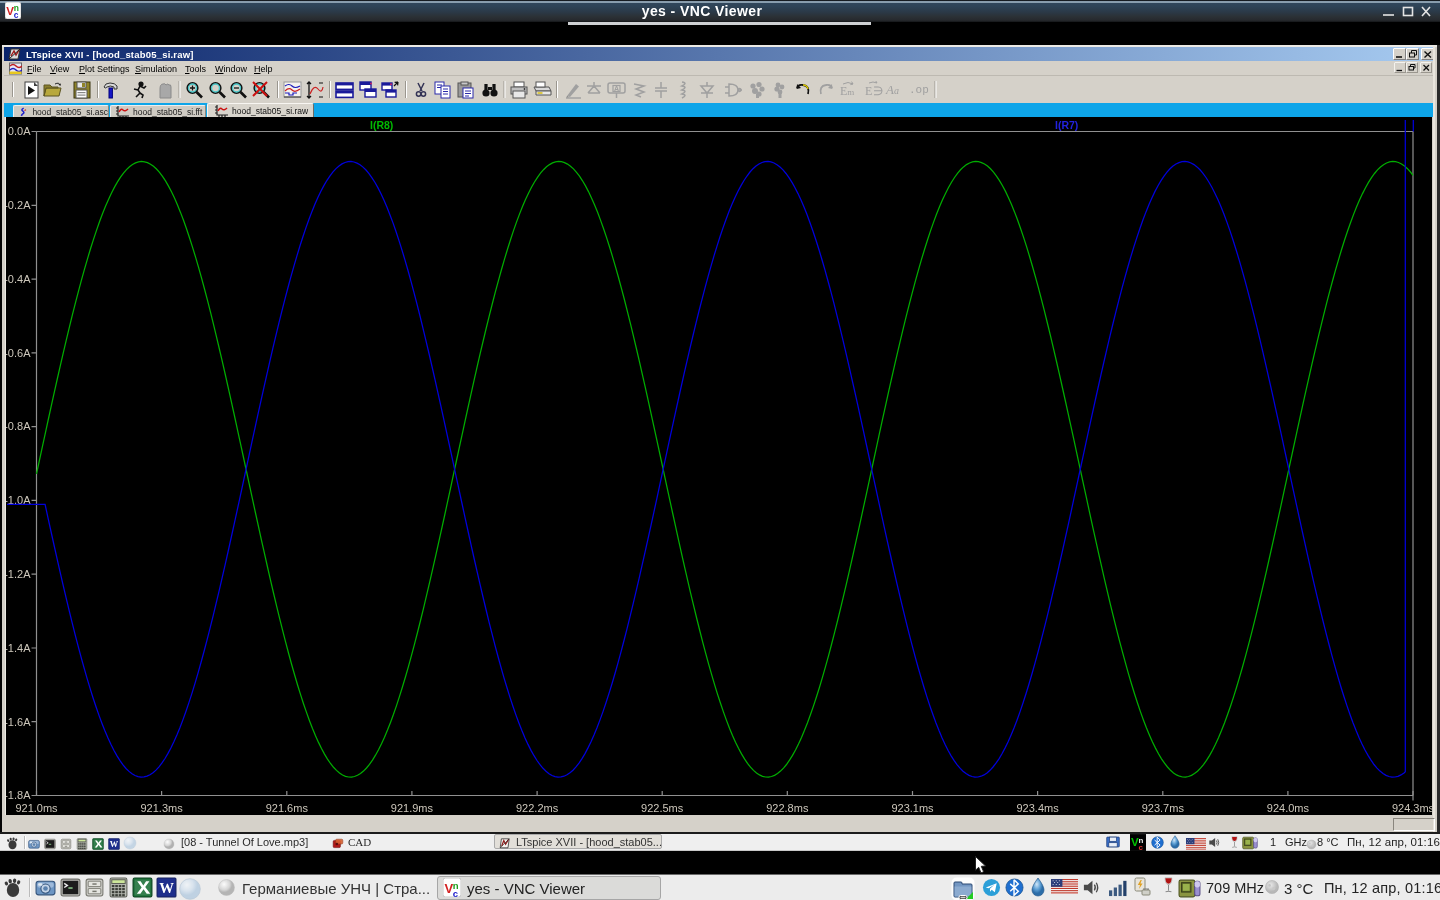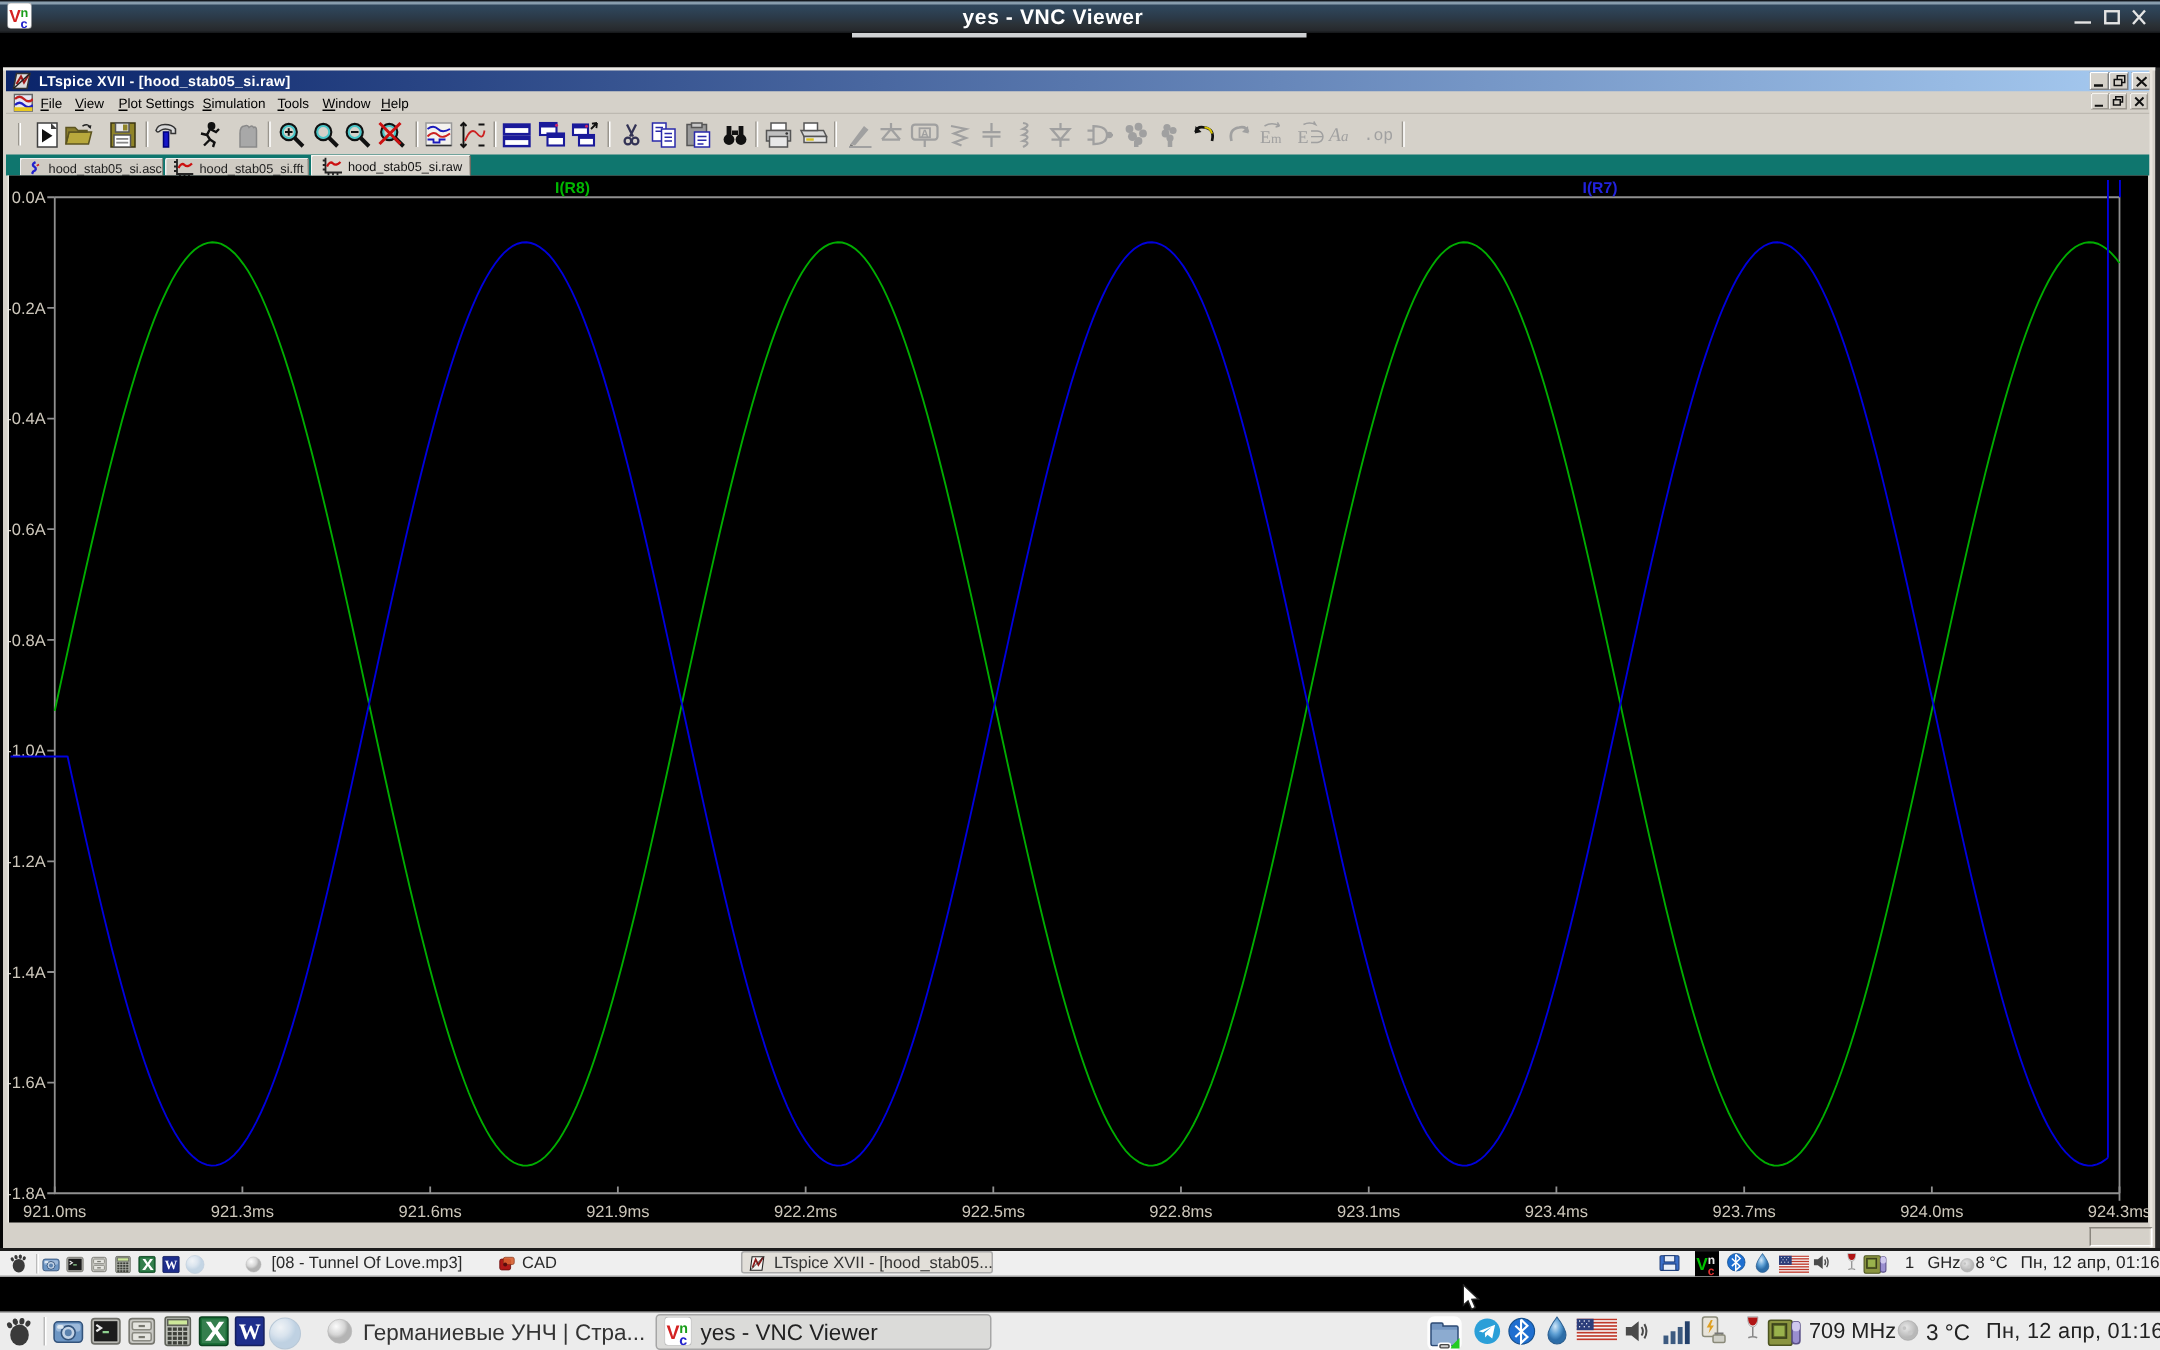--- a/index.html
+++ b/index.html
@@ -305,21 +305,21 @@
           <path d="M12.5 0.5 H23.5 M12.5 0.5 V10.5" stroke="#f4f2ee"></path>
           <rect x="26.5" y="0.5" width="11" height="10" fill="#d5d1c9" stroke="#9a968e"></rect>
           <path d="M26.5 0.5 H37.5 M26.5 0.5 V10.5" stroke="#f4f2ee"></path>
           <path d="M2.5 8.5 H8" stroke="#111" stroke-width="1.3"></path>
           <rect x="15" y="4.5" width="4.5" height="3.5" fill="#d5d1c9" stroke="#111"></rect>
           <path d="M16.5 4.5 V2.5 H21 V6 H19.5" stroke="#111" fill="none"></path>
           <path d="M29.5 3 L35 8.5 M35 3 L29.5 8.5" stroke="#111" stroke-width="1.3"></path>
         </g>
       </svg>
 </div>
-<div class="abs" style="left:4px;top:57.5px;width:1429px;height:14.5px;background:#0f766e;text-align:right;">
+<div class="abs" style="left:4px;top:57.5px;width:1429px;height:14.5px;background:#0ea5e9;text-align:right;">
 <div class="abs" style="left:9px;top:2.5px;width:96px;height:12px;background:#cfcbc3;border-left:1px solid #eee;border-top:1px solid #eee;border-right:1px solid #8a867e;border-radius:2px 2px 0 0;display:flex;align-items:center;padding-left:5px;box-sizing:border-box;font-size:8.5px;color:#222;">
         <svg width="12" height="12" viewBox="0 0 12 12" style="margin:0 4px 0 0">
           <path d="M6 1 Q2 3 5 5 Q8 7 4 9 L3 11" stroke="#2222cc" stroke-width="2" fill="none"></path>
           <path d="M7 4 L9 3" stroke="#cc2222" stroke-width="1.4"></path>
         </svg>
         <span>hood_stab05_si.asc</span>
       </div>
 <div class="abs" style="left:106px;top:2.5px;width:96px;height:12px;background:#cfcbc3;border-left:1px solid #eee;border-top:1px solid #eee;border-right:1px solid #8a867e;border-radius:2px 2px 0 0;display:flex;align-items:center;padding-left:5px;box-sizing:border-box;font-size:8.5px;color:#222;">
         <svg width="13" height="12" viewBox="0 0 13 12" style="margin:0 4px 0 0">
           <path d="M2 0 V10 H13 M0 2 H2 M0 5 H2 M0 8 H2 M4 10 V12 M7 10 V12 M10 10 V12" stroke="#222" stroke-width="1.2" fill="none"></path>
@@ -459,21 +459,21 @@
           </radialGradient>
         </defs>
         <circle cx="10" cy="10" r="8.4" fill="url(#sp12)" stroke="#b0b0b0" stroke-width="0.5"></circle>
       </svg></div>
 <div class="abs" style="left:181px;top:2.5px;font-size:11px;color:#2a2a2a;">[08 - Tunnel Of Love.mp3]</div>
 <div class="abs" style="left:332px;top:2.5px;"><svg width="12" height="12" viewBox="0 0 20 20">
         <rect x="2" y="4" width="12" height="12" rx="2" fill="#b01818" stroke="#701010"></rect>
         <rect x="6" y="2" width="12" height="8" rx="2" fill="#d86030" stroke="#903818" opacity="0.9"></rect>
         <circle cx="8" cy="10" r="2.2" fill="#5a0c0c"></circle>
       </svg></div>
-<div class="abs" style="left:348px;top:2.5px;font-size:11px;color:#2a2a2a;">CAD</div>
+<div class="abs" style="left:348px;top:2.5px;font-size:11px;color:#2a2a2a;font-family:Liberation Serif, serif;">CAD</div>
 <div class="abs" style="left:494px;top:0.5px;width:168px;height:15px;background:#e2dfd9;border:1px solid #aaa;border-radius:2px;box-sizing:border-box;"></div>
 <div class="abs" style="left:499px;top:1.5px;"><svg width="12" height="12" viewBox="0 0 20 20">
         <path d="M2 18 L4 3 L17 3 L15 18 Z" fill="#f4f2ee" stroke="#222" stroke-width="1.2"></path>
         <path d="M4.5 15 L8 6 L11 12 L16 4" stroke="#8c1a1a" stroke-width="2" fill="none"></path>
         <path d="M2 18 L17 3" stroke="#222" stroke-width="1"></path>
       </svg></div>
 <div class="abs" style="left:516px;top:2.5px;font-size:11px;color:#333;">LTspice XVII - [hood_stab05...</div>
 <div class="abs" style="left:1106px;top:1.5px;"><svg width="14" height="14" viewBox="0 0 20 20">
         <rect x="1" y="3" width="18" height="14" rx="1" fill="#3a6ec8" stroke="#1c3c78"></rect>
         <rect x="5" y="3" width="10" height="6" fill="#e8eef8" stroke="#1c3c78"></rect>

